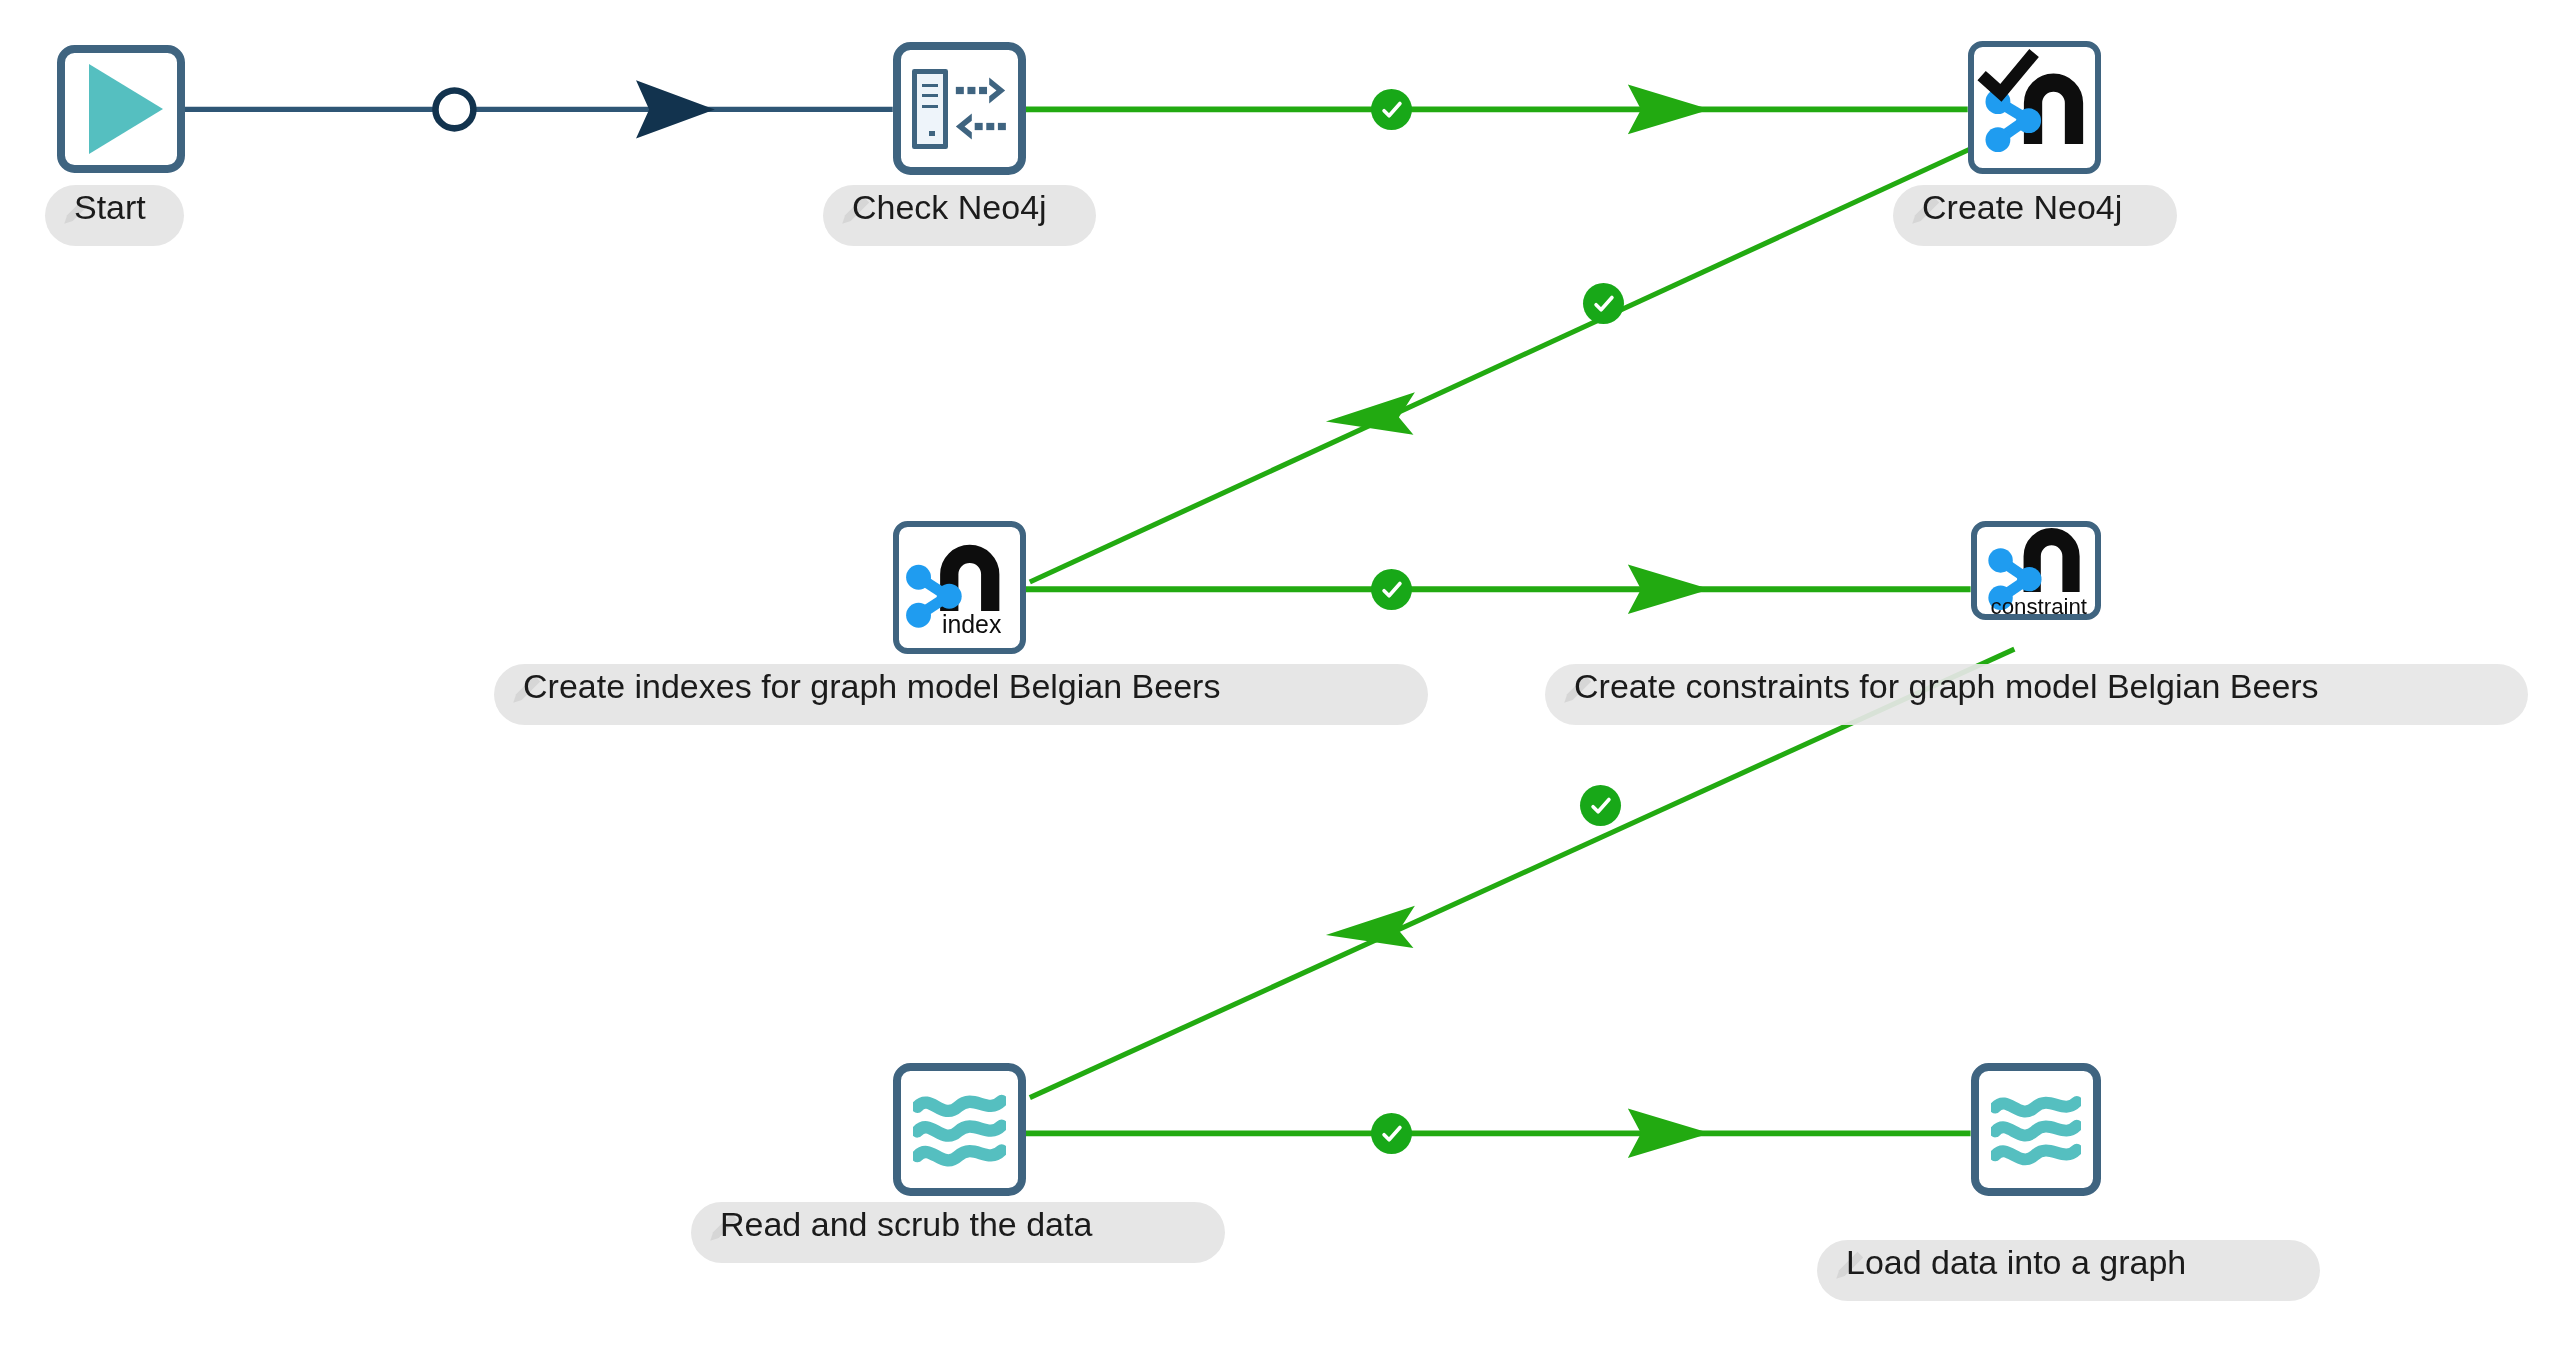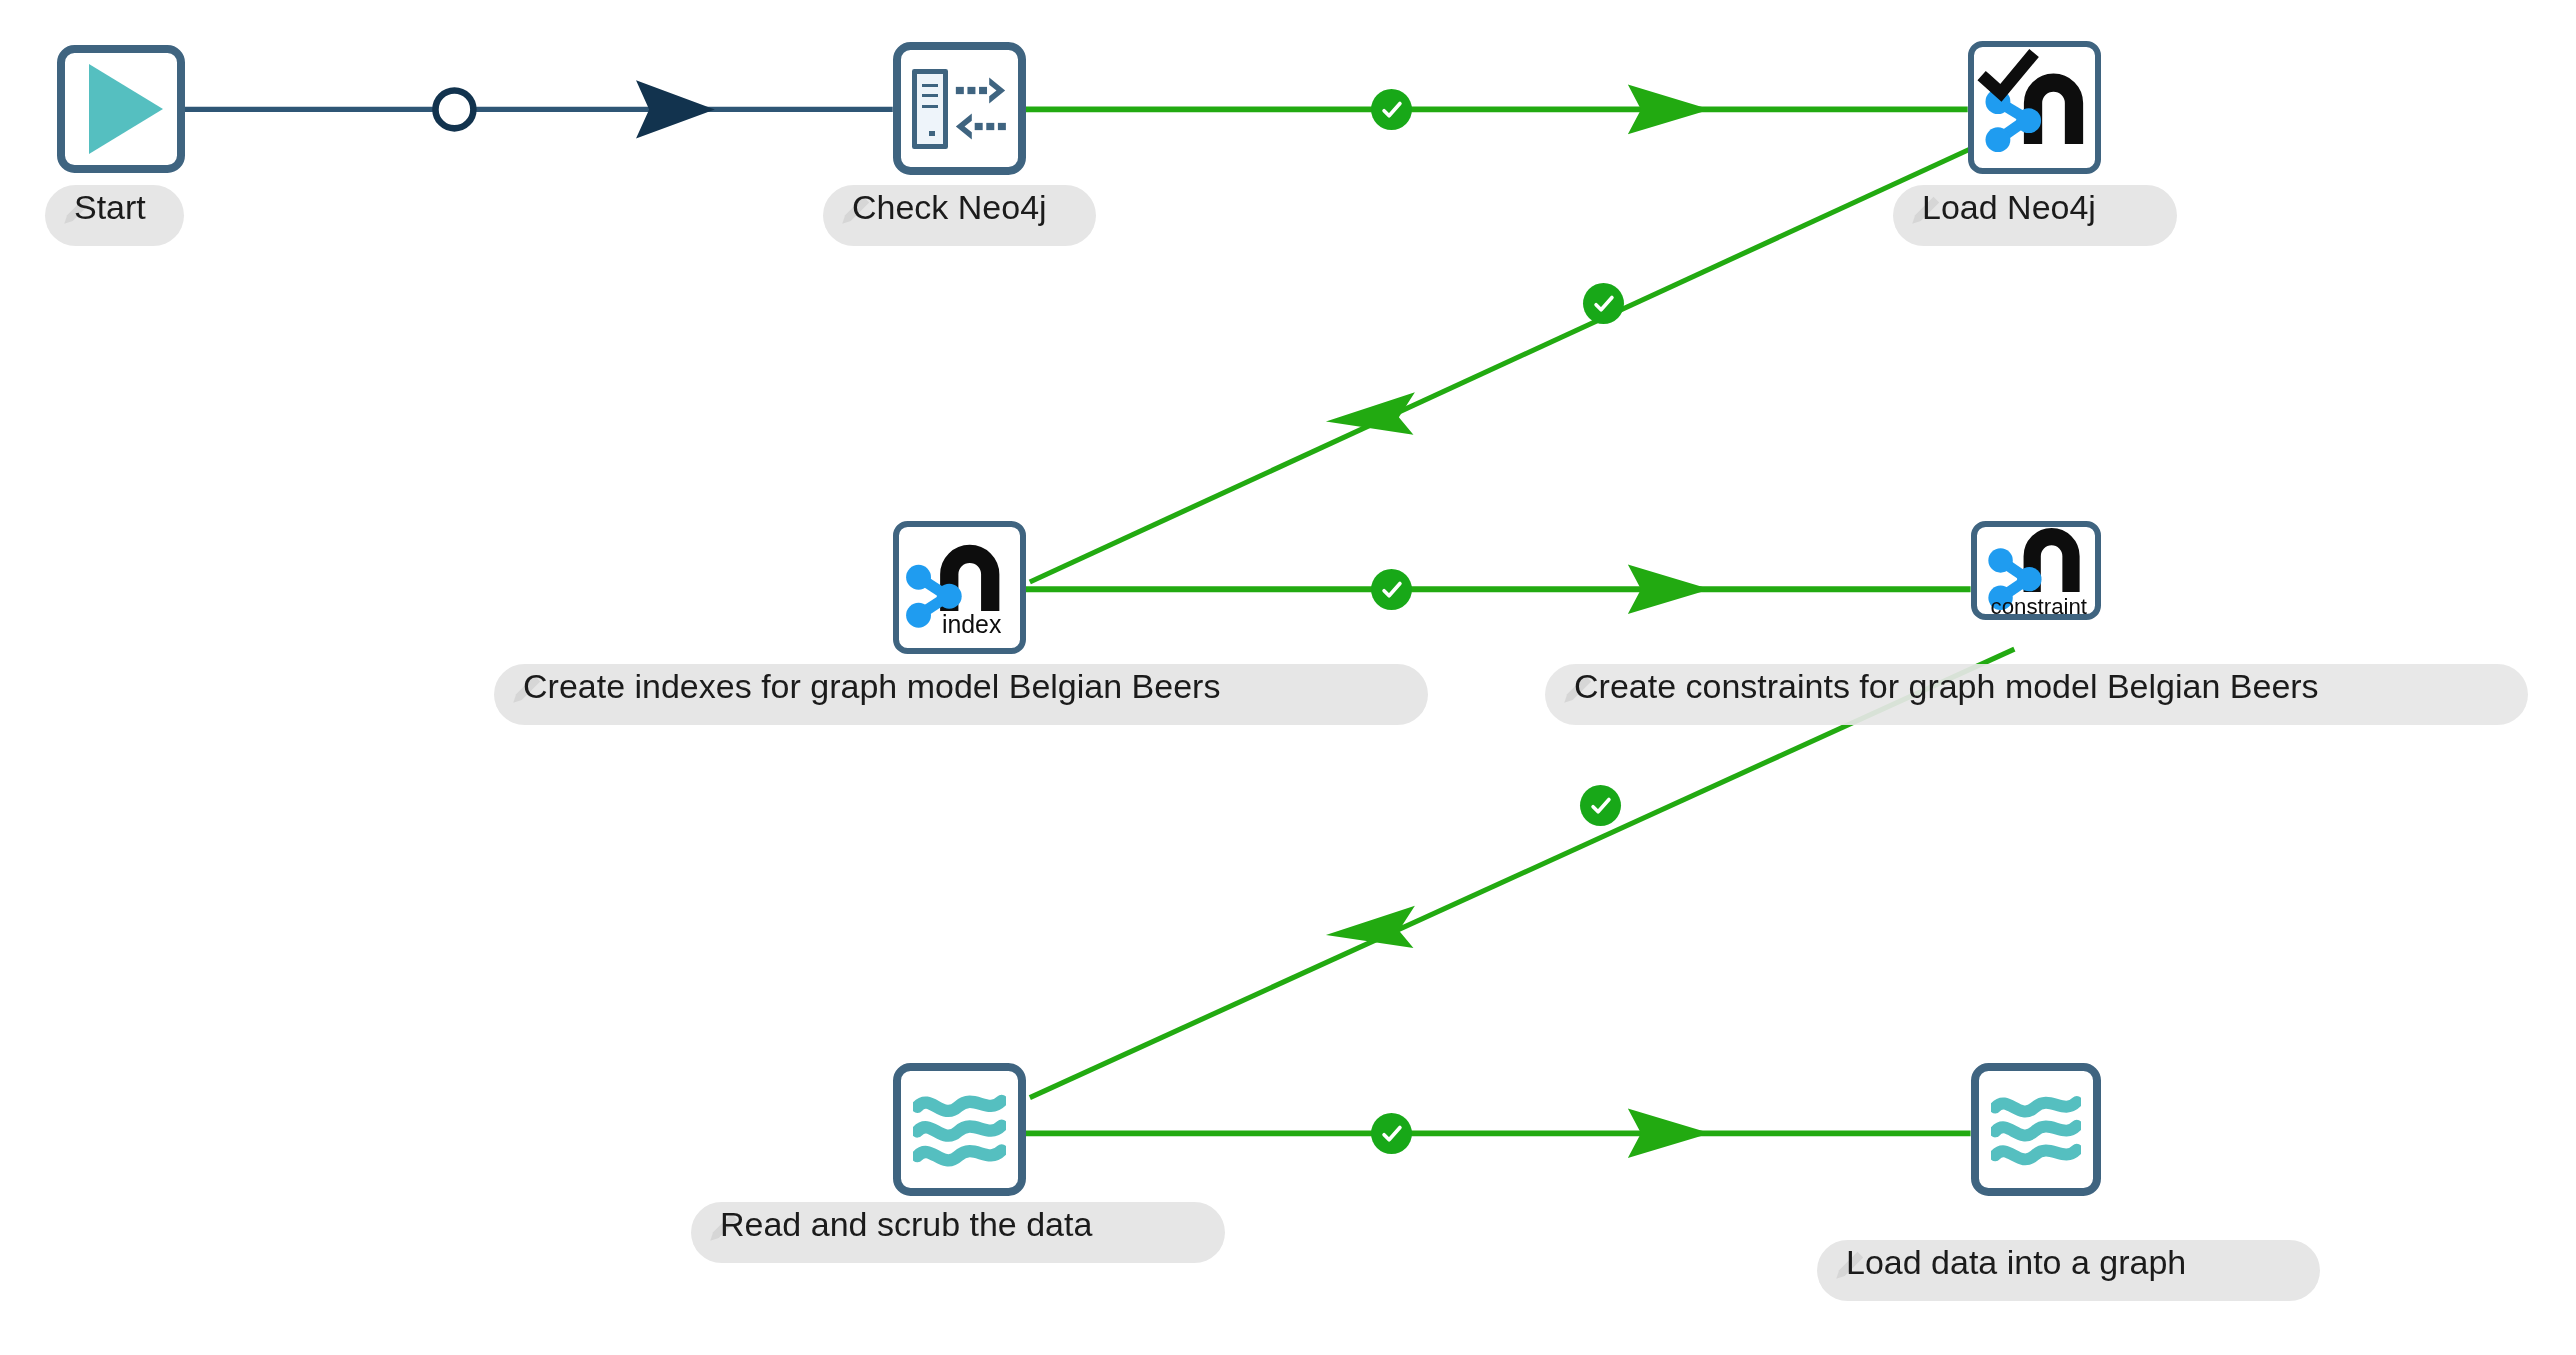--- a/index.html
+++ b/index.html
@@ -249,21 +249,21 @@
     <svg class="pencil-badge" viewBox="0 0 48 48">
       <path d="M36 4 L44 12 L18 38 L6 42 L10 30 Z" fill="#c9c9c9"></path>
     </svg>
     <span class="pill-text">Check Neo4j</span>
   </div>
 
   <div class="label-pill" style="left:1893px;top:185px;width:284px;">
     <svg class="pencil-badge" viewBox="0 0 48 48">
       <path d="M36 4 L44 12 L18 38 L6 42 L10 30 Z" fill="#c9c9c9"></path>
     </svg>
-    <span class="pill-text">Load Neo4j</span>
+    <span class="pill-text">Create Neo4j</span>
   </div>
 
   <div class="label-pill" style="left:494px;top:664px;width:934px;">
     <svg class="pencil-badge" viewBox="0 0 48 48">
       <path d="M36 4 L44 12 L18 38 L6 42 L10 30 Z" fill="#c9c9c9"></path>
     </svg>
     <span class="pill-text">Create indexes for graph model Belgian Beers</span>
   </div>
 
   <div class="label-pill" style="left:1545px;top:664px;width:983px;background:rgba(230,230,230,0.93);">

